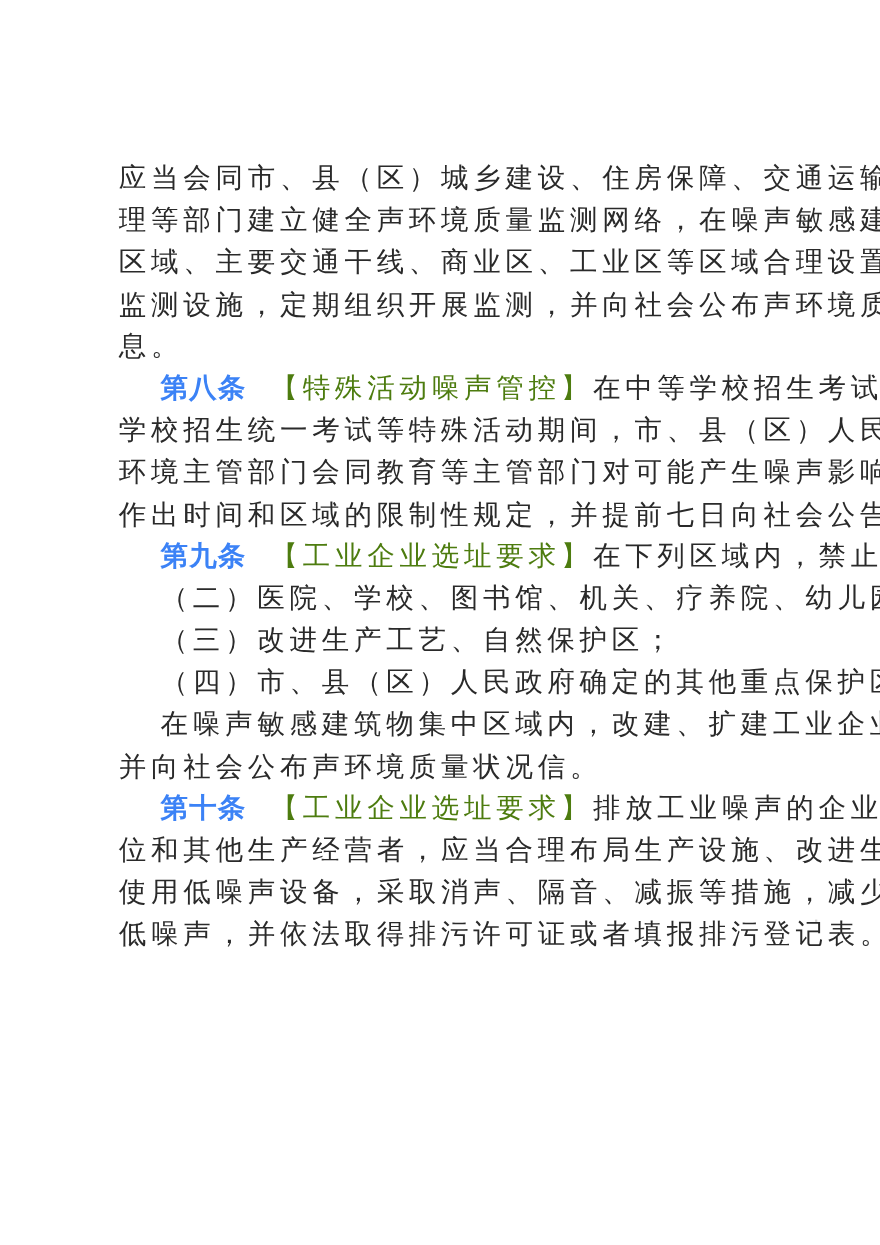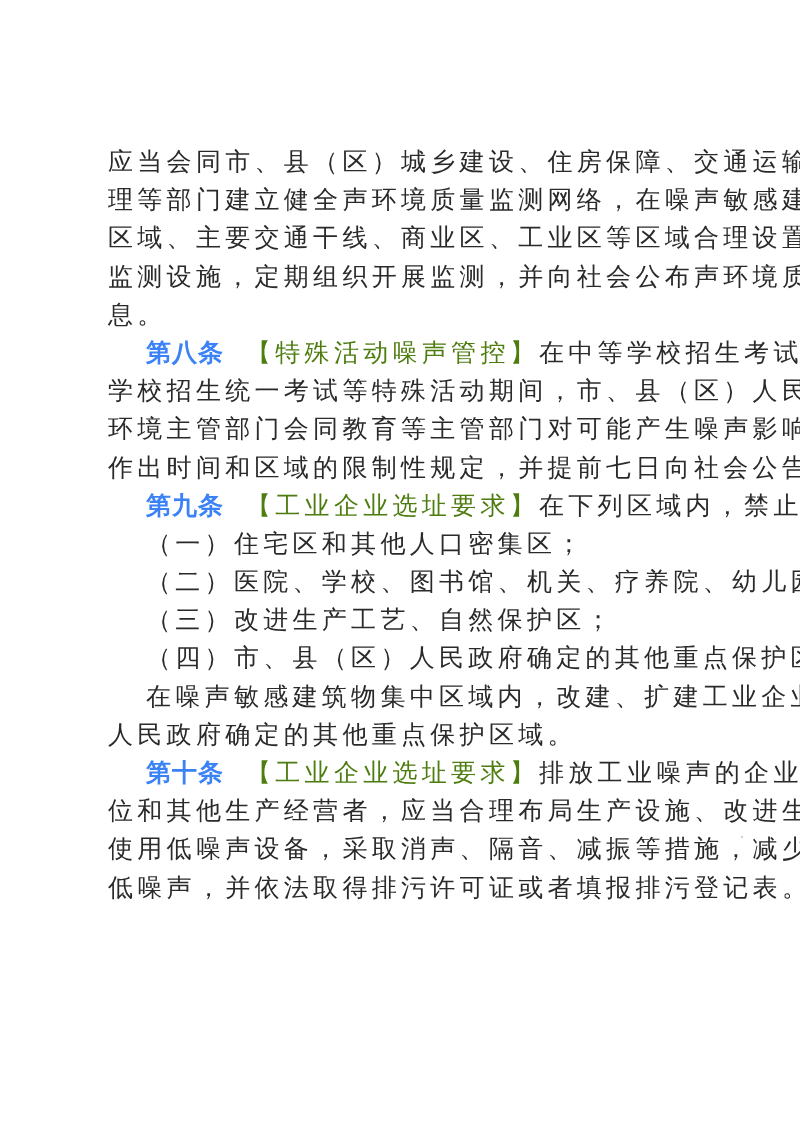--- a/index.html
+++ b/index.html
@@ -62,26 +62,25 @@
 
   <div>
     <div class="line indent"><span class="art">第八条</span><span class="art-gap"></span><span class="title">【特殊活动噪声管控】</span><span>在中等学校招生考试、高等</span></div>
     <div class="line">学校招生统一考试等特殊活动期间，市、县（区）人民政府生态</div>
     <div class="line">环境主管部门会同教育等主管部门对可能产生噪声影响的活动，</div>
     <div class="line">作出时间和区域的限制性规定，并提前七日向社会公告。</div>
   </div>
 
   <div>
     <div class="line indent"><span class="art">第九条</span><span class="art-gap"></span><span class="title">【工业企业选址要求】</span><span>在下列区域内，禁止新建排</span></div>
-    <div class="line indent">（一）住宅区和其他人口密集区；</div>
     <div class="line indent">（二）医院、学校、图书馆、机关、疗养院、幼儿园、老年</div>
     <div class="line indent">（三）改进生产工艺、自然保护区；</div>
     <div class="line indent">（四）市、县（区）人民政府确定的其他重点保护区域。</div>
     <div class="line indent">在噪声敏感建筑物集中区域内，改建、扩建工业企业的，应</div>
-    <div class="line">人民政府确定的其他重点保护区域。</div>
+    <div class="line">并向社会公布声环境质量状况信。</div>
   </div>
 
   <div>
     <div class="line indent"><span class="art">第十条</span><span class="art-gap"></span><span class="title">【工业企业选址要求】</span><span>排放工业噪声的企业事业单</span></div>
     <div class="line">位和其他生产经营者，应当合理布局生产设施、改进生产工艺、</div>
     <div class="line">使用低噪声设备，采取消声、隔音、减振等措施，减少振动、降</div>
     <div class="line">低噪声，并依法取得排污许可证或者填报排污登记表。</div>
   </div>
 
 </div>

